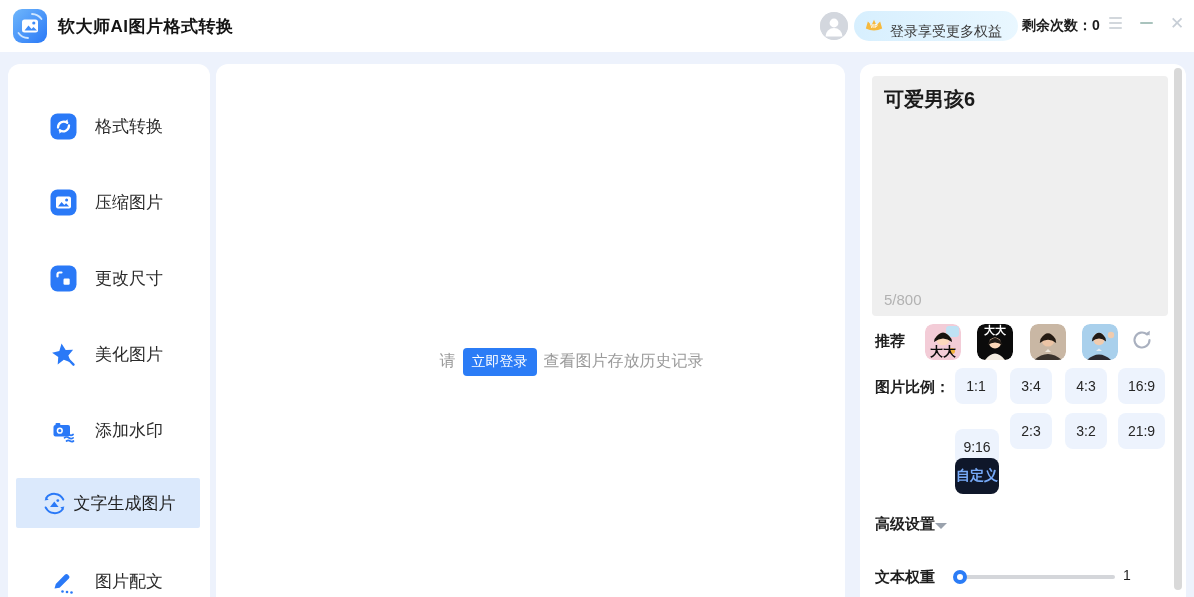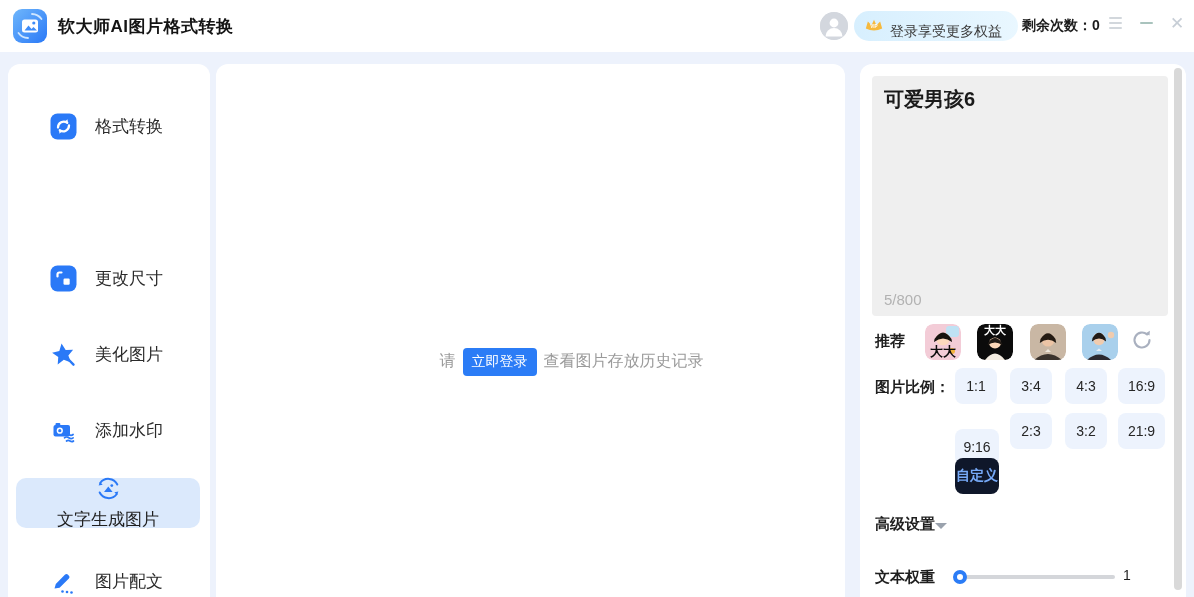--- a/index.html
+++ b/index.html
@@ -25,21 +25,21 @@
 
   
   .card { position:absolute; top:64px; bottom:0; background:#fff; border-radius:12px 12px 0 0; overflow:hidden; }
   .sidebar { left:8px; width:202px; }
   .main { left:216px; width:629px; }
   .panel { left:860px; width:326px; }
 
   
   .nav-item { position:absolute; left:0; width:202px; height:50px; display:flex; align-items:center; padding-left:42px; gap:18px; cursor:pointer; }
   .nav-item .label { font-size:17px; color:#2b2b2b; white-space:nowrap; }
-  .nav-item.selected { left:8px; width:184px; background:#dbe9fc; border-radius:10px; padding-left:0; justify-content:center; gap:6px;flex-direction:column; }
+  .nav-item.selected { left:8px; width:184px; background:#dbe9fc; border-radius:2px; padding-left:0; justify-content:center; gap:6px; }
   .nav-item.selected .label { color:#1f1f1f; }
   .nav-ic { width:27px; height:27px; flex:0 0 27px; }
 
   
   .login-line { position:absolute; left:82px; right:0; top:272px; text-align:center; font-size:16px; color:#9b9b9b; }
   .login-now-btn { display:inline-block; background:#2b7cf6; color:#fff; font-size:14px; padding:5px 9px; border-radius:4px; margin:12px 7px; cursor:pointer; }
 
   
   .prompt-box { position:absolute; left:12px; top:12px; width:296px; height:240px; background:#efefef; border-radius:4px; }
   .prompt-box textarea { width:100%; height:200px; background:transparent; border:none; outline:none; resize:none;
@@ -129,20 +129,29 @@
       <svg class="nav-ic" viewBox="0 0 27 27">
         <rect x="0.5" y="0.5" width="26" height="26" rx="7" fill="#2a79f7"></rect>
         <path d="M8 14.5a5.8 5.8 0 0 1 9.2-4.7" stroke="#fff" stroke-width="2.3" fill="none" stroke-linecap="round"></path>
         <path d="M19 12.5a5.8 5.8 0 0 1-9.2 4.7" stroke="#fff" stroke-width="2.3" fill="none" stroke-linecap="round"></path>
         <path d="M17.5 6.2l0.4 4 -3.8-0.6z" fill="#fff"></path>
         <path d="M9.5 20.8l-0.4-4 3.8 0.6z" fill="#fff"></path>
       </svg>
       <span class="label">格式转换</span>
     </div>
 
+    <div class="nav-item" style="top:113px">
+      <svg class="nav-ic" viewBox="0 0 27 27">
+        <rect x="0.5" y="0.5" width="26" height="26" rx="7" fill="#2a79f7"></rect>
+        <rect x="6" y="7.5" width="15" height="12" rx="2" fill="#fff"></rect>
+        <path d="M8 17.5l3.6-4.6 2.7 3.2 1.8-1.9 3 3.3z" fill="#2a79f7"></path>
+        <circle cx="16.6" cy="11" r="1.5" fill="#2a79f7"></circle>
+      </svg>
+      <span class="label">压缩图片</span>
+    </div>
 
     <div class="nav-item" style="top:189px">
       <svg class="nav-ic" viewBox="0 0 27 27">
         <rect x="0.5" y="0.5" width="26" height="26" rx="7" fill="#2a79f7"></rect>
         <path d="M7.5 11.5V9.2a1.7 1.7 0 0 1 1.7-1.7h2.3" stroke="#fff" stroke-width="2.2" fill="none" stroke-linecap="round"></path>
         <rect x="13.5" y="13.5" width="6.2" height="6.2" rx="1.2" fill="#fff"></rect>
       </svg>
       <span class="label">更改尺寸</span>
     </div>
 

